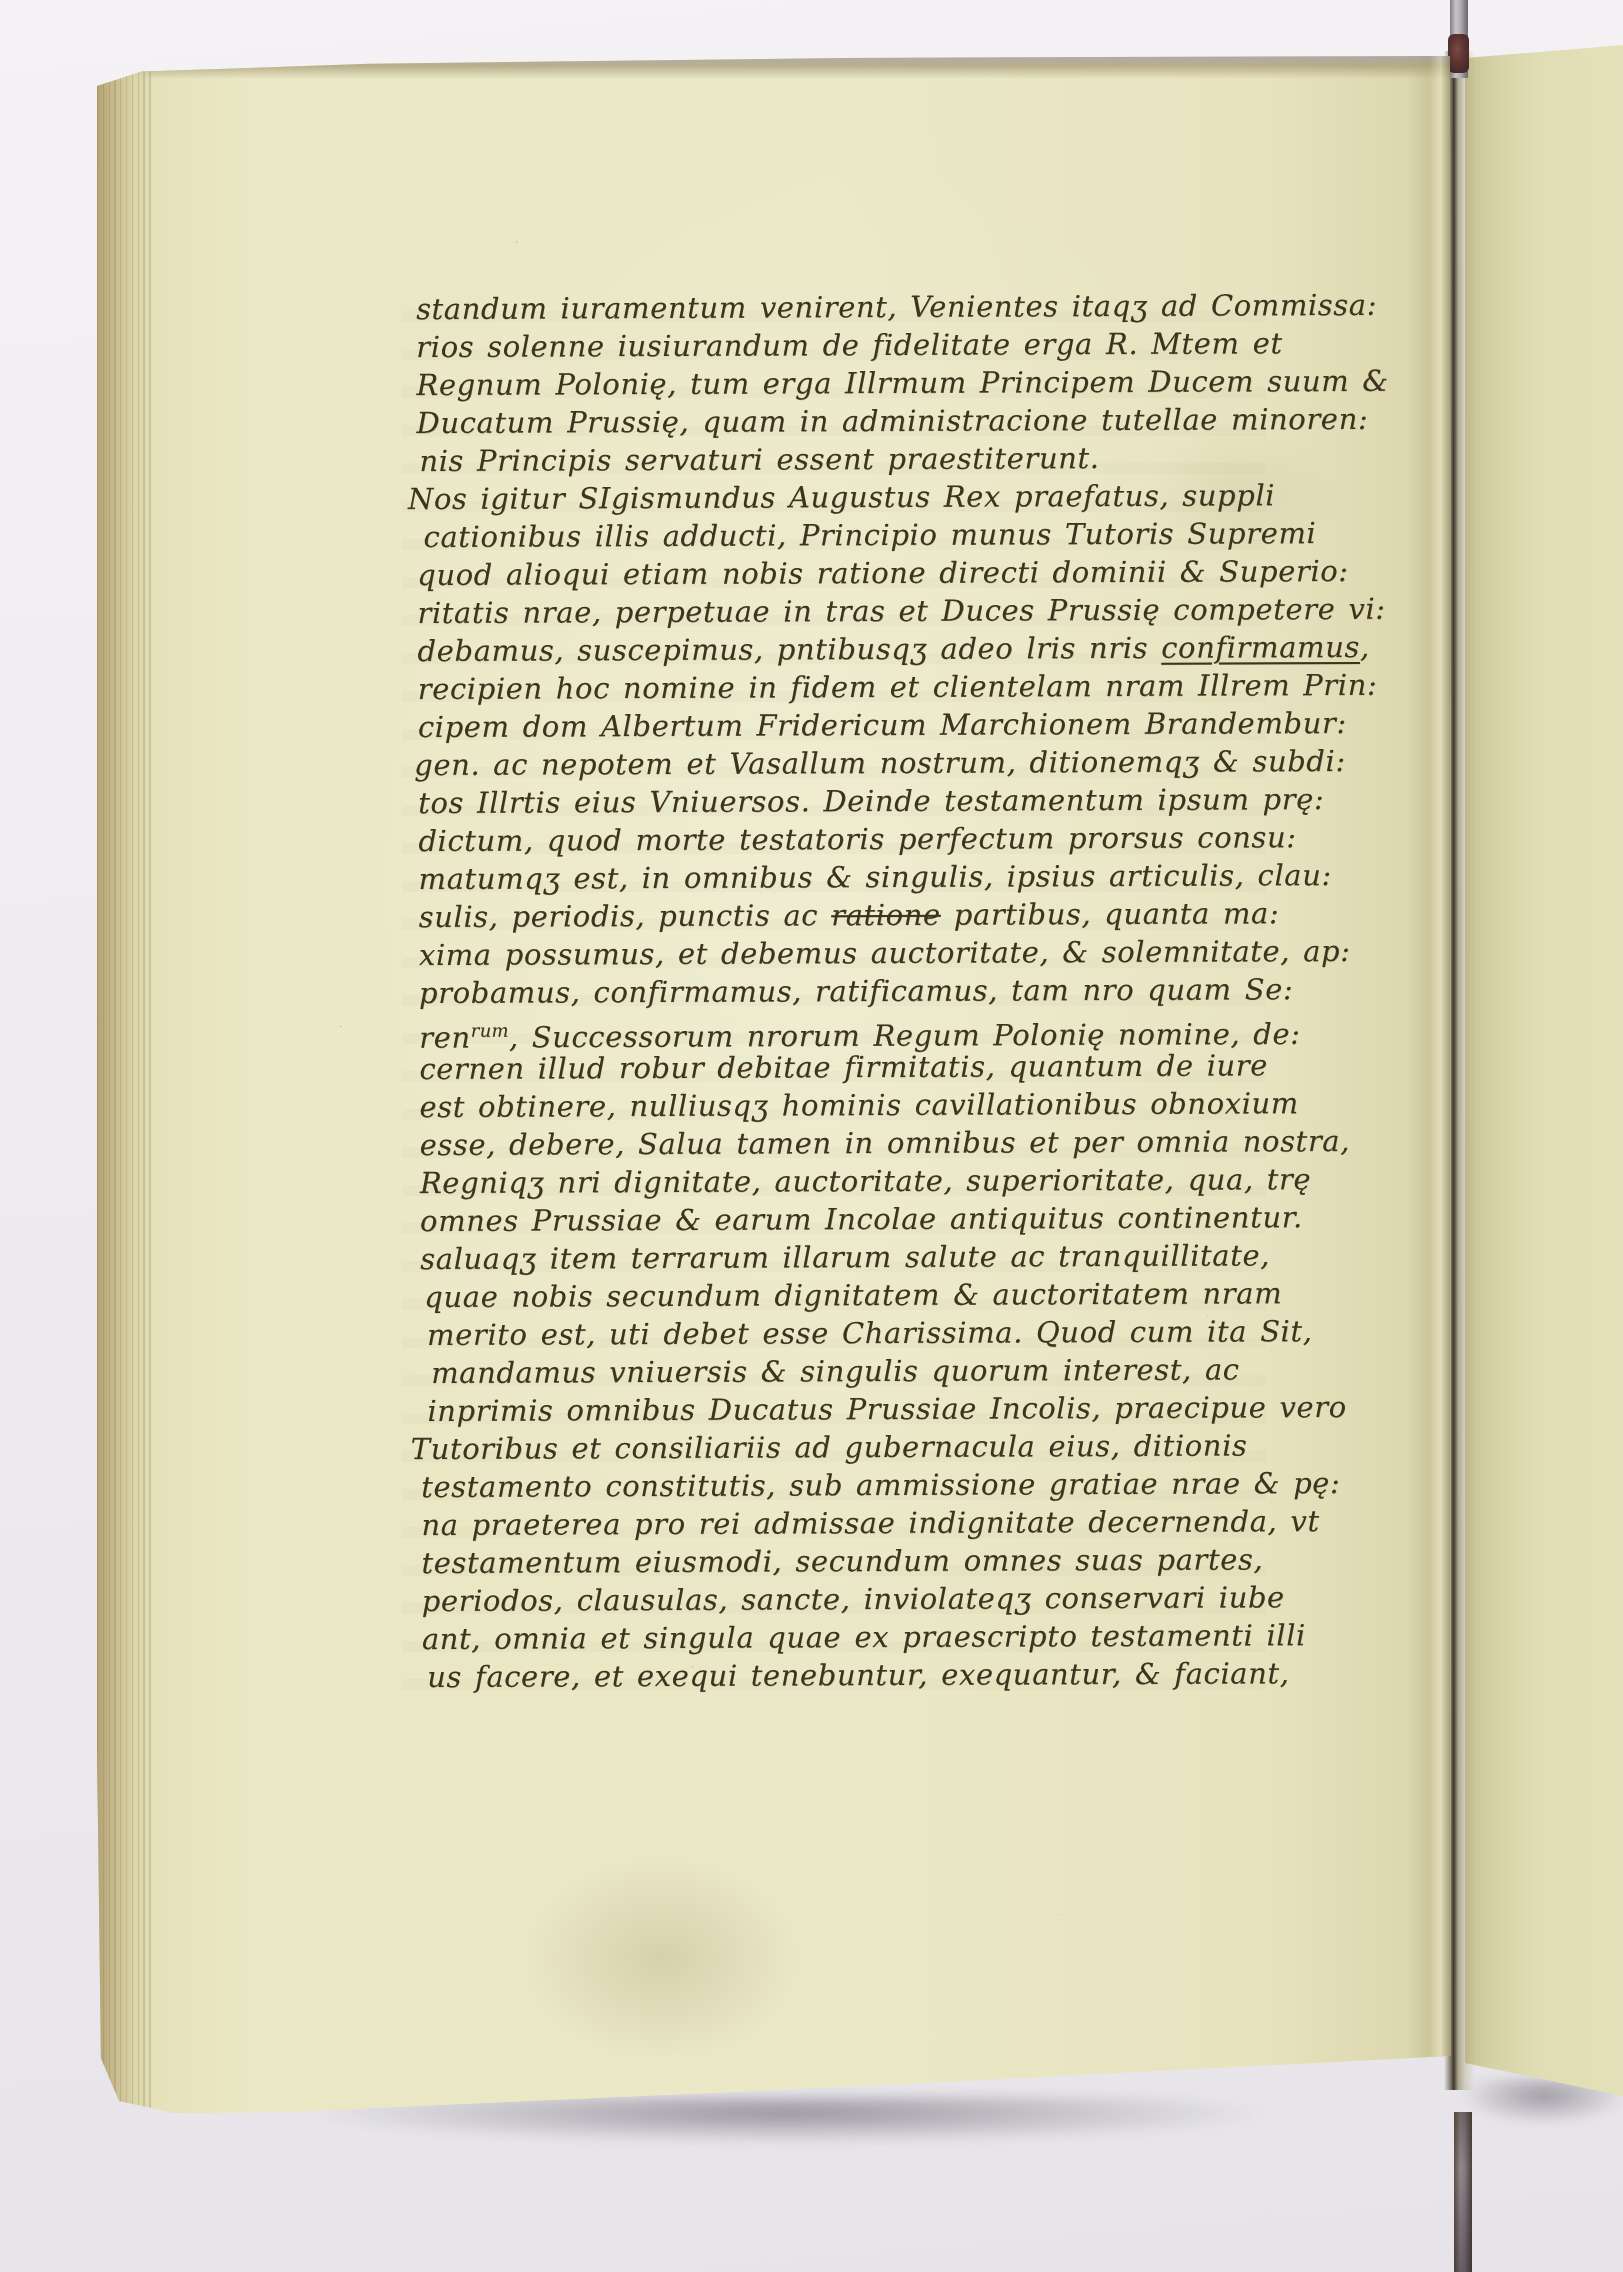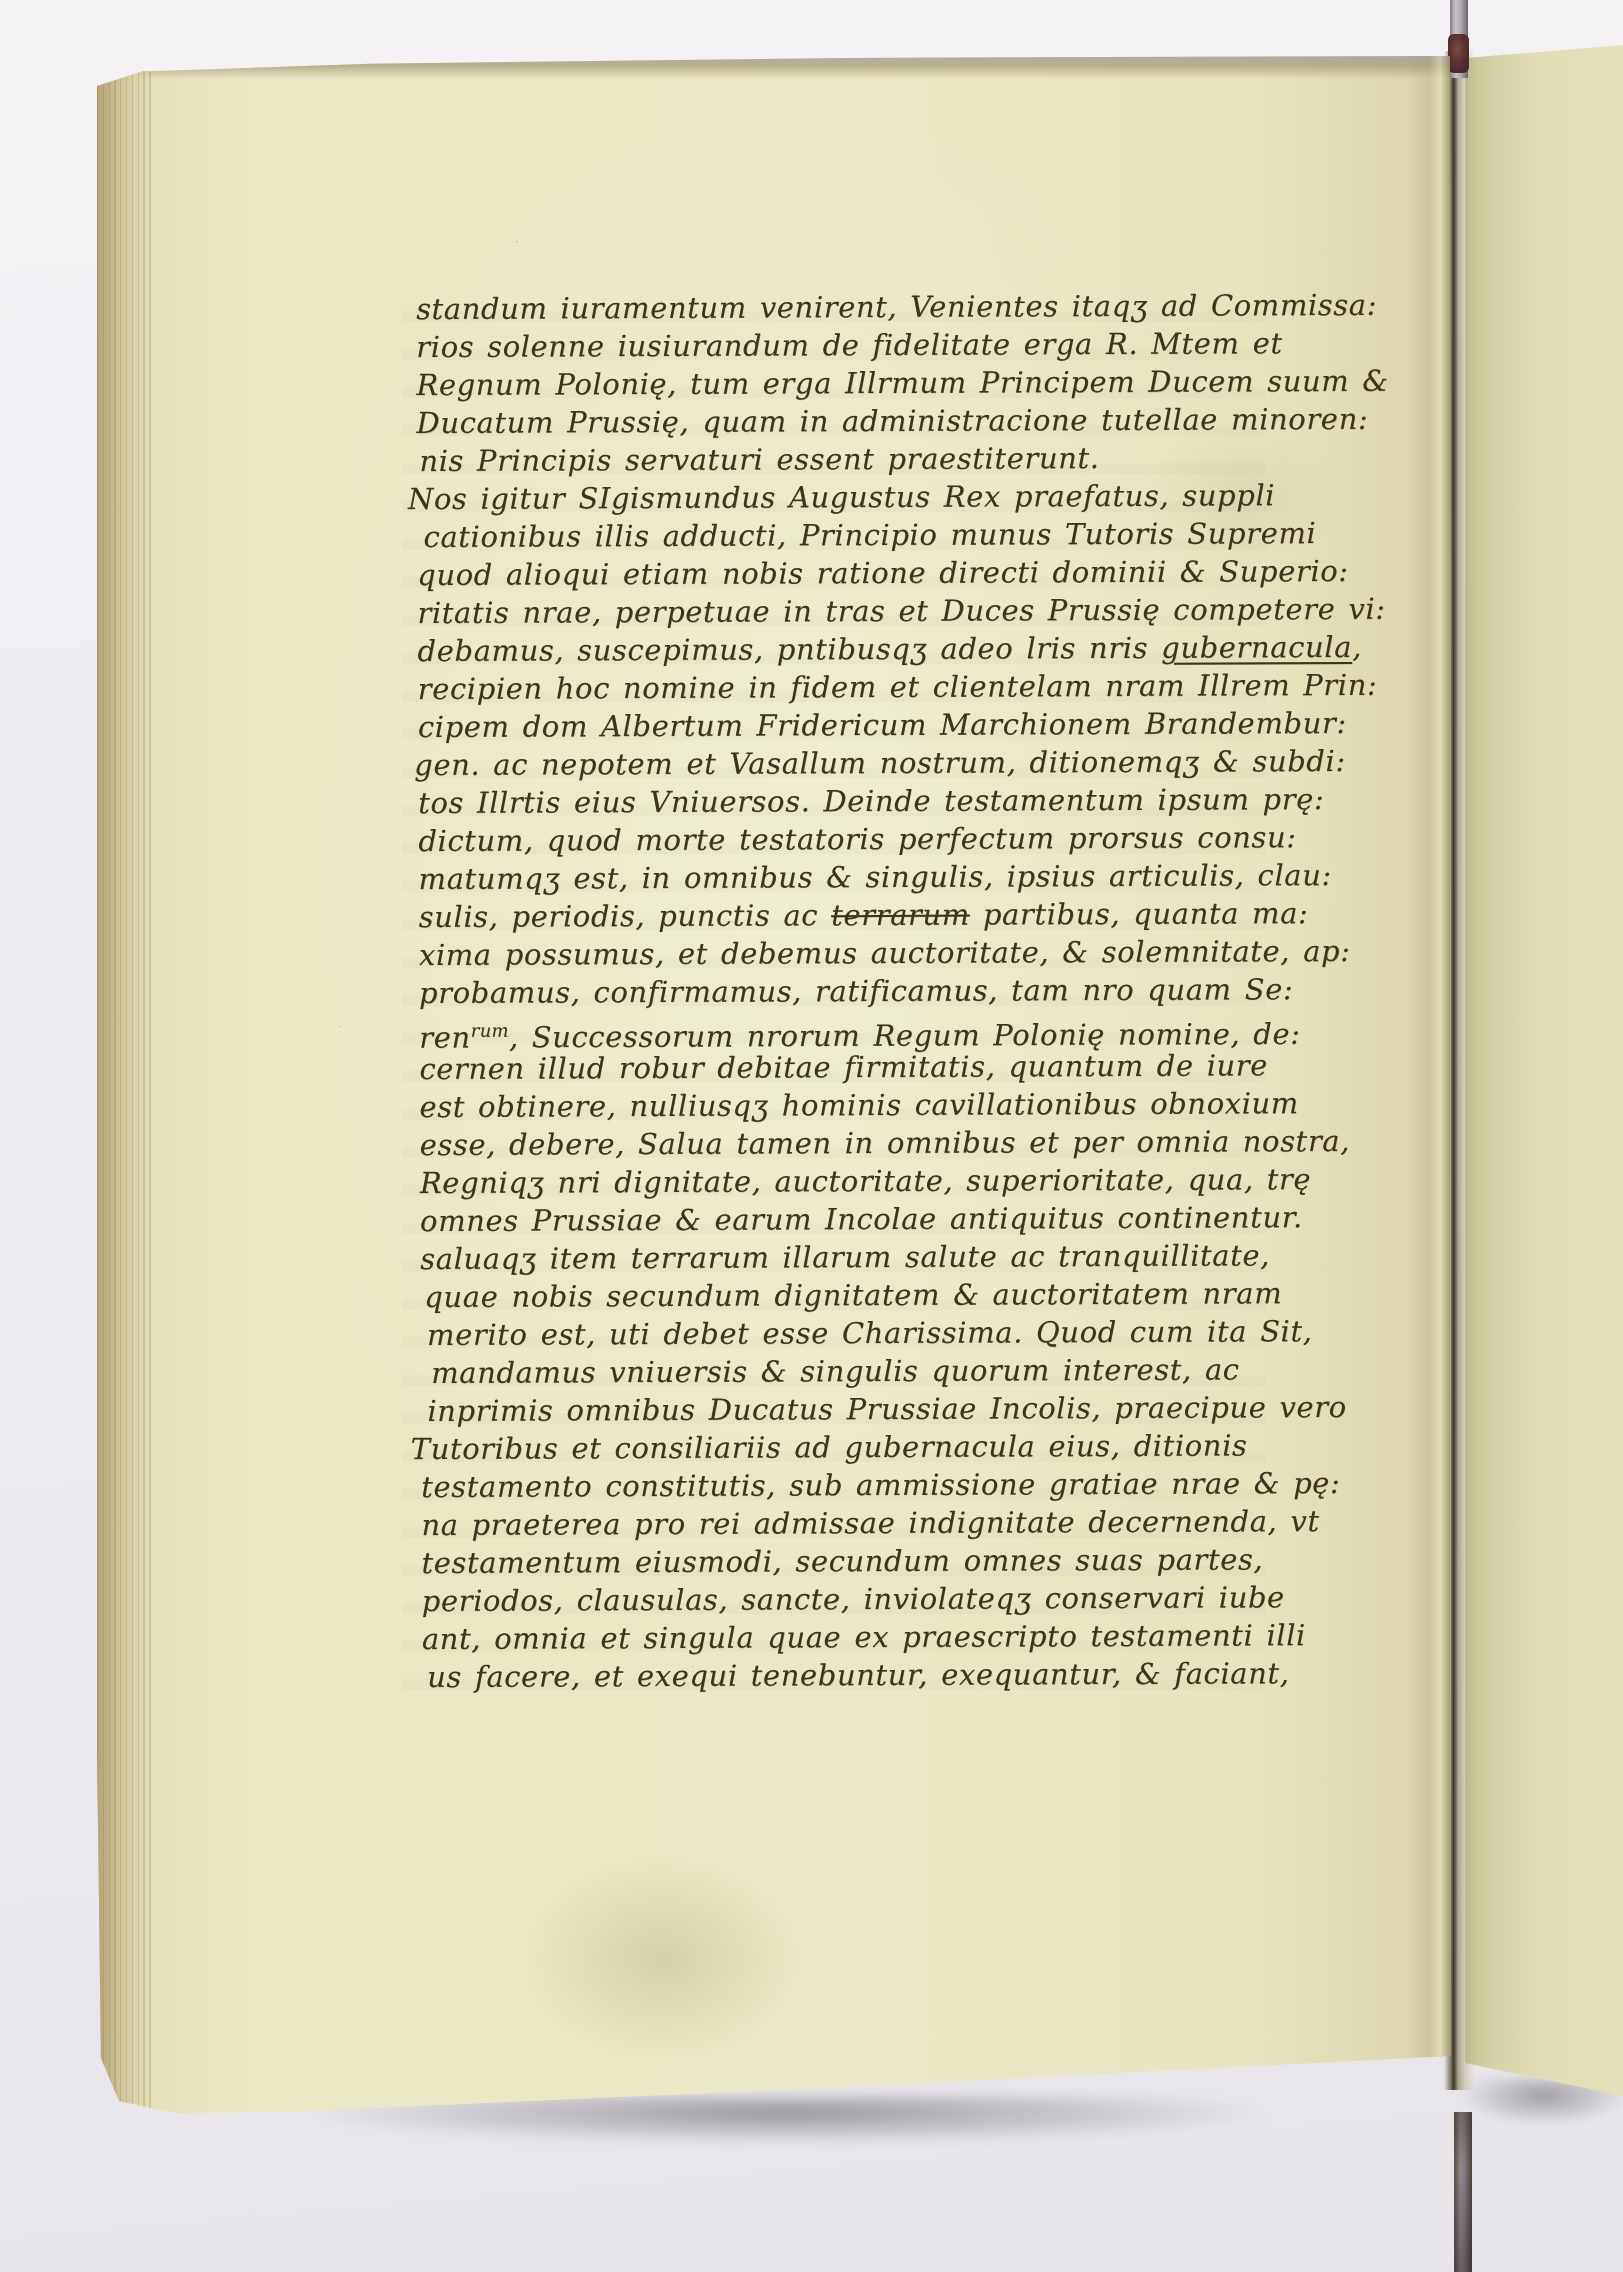--- a/index.html
+++ b/index.html
@@ -132,28 +132,28 @@
 <div class="page-text">
     <div class="line"><span>standum iuramentum venirent, Venientes itaqʒ ad Commissa:</span></div>
     <div class="line"><span>rios solenne iusiurandum de fidelitate erga R. Mtem et</span></div>
     <div class="line"><span>Regnum Polonię, tum erga Illrmum Principem Ducem suum &amp;</span></div>
     <div class="line"><span>Ducatum Prussię, quam in administracione tutellae minoren:</span></div>
     <div class="line" style="margin-left: 2.6px;"><span>nis Principis servaturi essent praestiterunt.</span></div>
     <div class="line" style="margin-left: -9px;"><span>Nos igitur SIgismundus Augustus Rex praefatus, suppli</span></div>
     <div class="line" style="margin-left: 6.5px;"><span>cationibus illis adducti, Principio munus Tutoris Supremi</span></div>
     <div class="line"><span>quod alioqui etiam nobis ratione directi dominii &amp; Superio:</span></div>
     <div class="line"><span>ritatis nrae, perpetuae in tras et Duces Prussię competere vi:</span></div>
-    <div class="line"><span>debamus, suscepimus, pntibusqʒ adeo lris nris </span><span class="u">gubernacula</span><span>,</span></div>
+    <div class="line"><span>debamus, suscepimus, pntibusqʒ adeo lris nris </span><span class="u">confirmamus</span><span>,</span></div>
     <div class="line"><span>recipien hoc nomine in fidem et clientelam nram Illrem Prin:</span></div>
     <div class="line"><span>cipem dom Albertum Fridericum Marchionem Brandembur:</span></div>
     <div class="line" style="margin-left: -3.9px;"><span>gen. ac nepotem et Vasallum nostrum, ditionemqʒ &amp; subdi:</span></div>
     <div class="line"><span>tos Illrtis eius Vniuersos. Deinde testamentum ipsum prę:</span></div>
     <div class="line"><span>dictum, quod morte testatoris perfectum prorsus consu:</span></div>
     <div class="line"><span>matumqʒ est, in omnibus &amp; singulis, ipsius articulis, clau:</span></div>
-    <div class="line"><span>sulis, periodis, punctis ac </span><span class="st">terrarum</span><span> partibus, quanta ma:</span></div>
+    <div class="line"><span>sulis, periodis, punctis ac </span><span class="st">ratione</span><span> partibus, quanta ma:</span></div>
     <div class="line"><span>xima possumus, et debemus auctoritate, &amp; solemnitate, ap:</span></div>
     <div class="line"><span>probamus, confirmamus, ratificamus, tam nro quam Se:</span></div>
     <div class="line"><span>ren</span><span class="sup">rum</span><span>, Successorum nrorum Regum Polonię nomine, de:</span></div>
     <div class="line"><span>cernen illud robur debitae firmitatis, quantum de iure</span></div>
     <div class="line"><span>est obtinere, nulliusqʒ hominis cavillationibus obnoxium</span></div>
     <div class="line"><span>esse, debere, Salua tamen in omnibus et per omnia nostra,</span></div>
     <div class="line"><span>Regniqʒ nri dignitate, auctoritate, superioritate, qua, trę</span></div>
     <div class="line"><span>omnes Prussiae &amp; earum Incolae antiquitus continentur.</span></div>
     <div class="line"><span>saluaqʒ item terrarum illarum salute ac tranquillitate,</span></div>
     <div class="line" style="margin-left: 3.9px;"><span>quae nobis secundum dignitatem &amp; auctoritatem nram</span></div>

